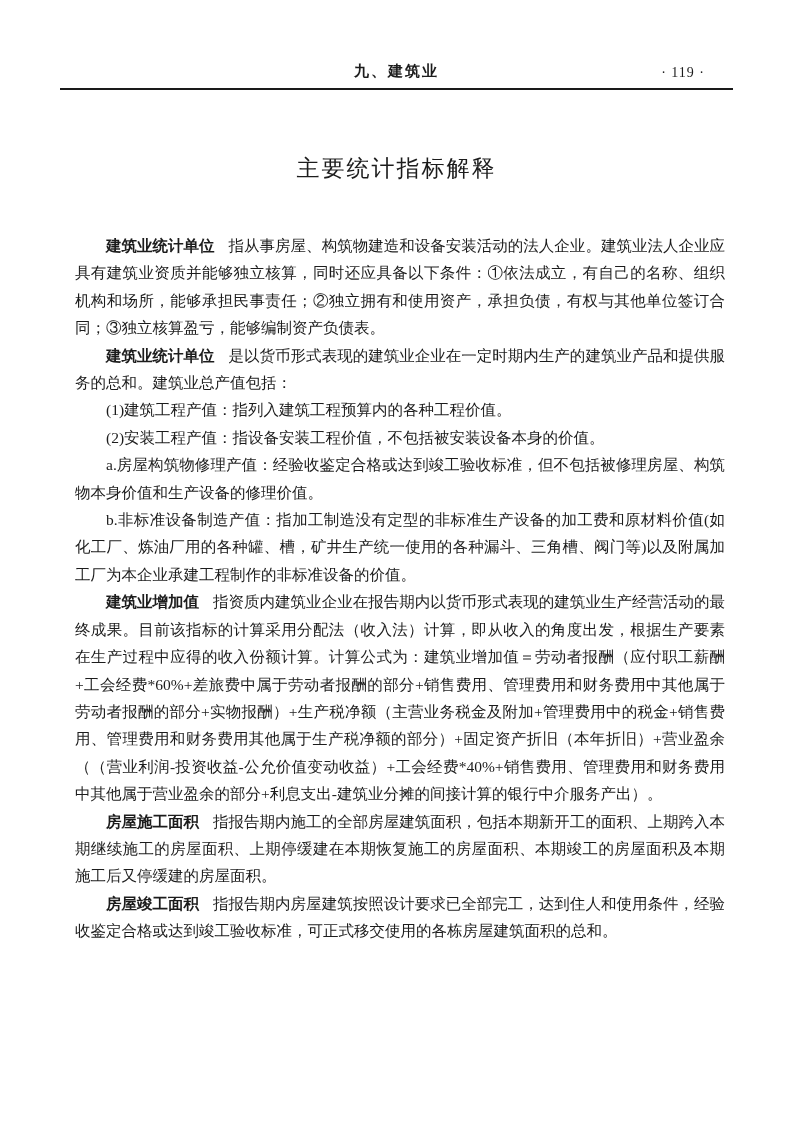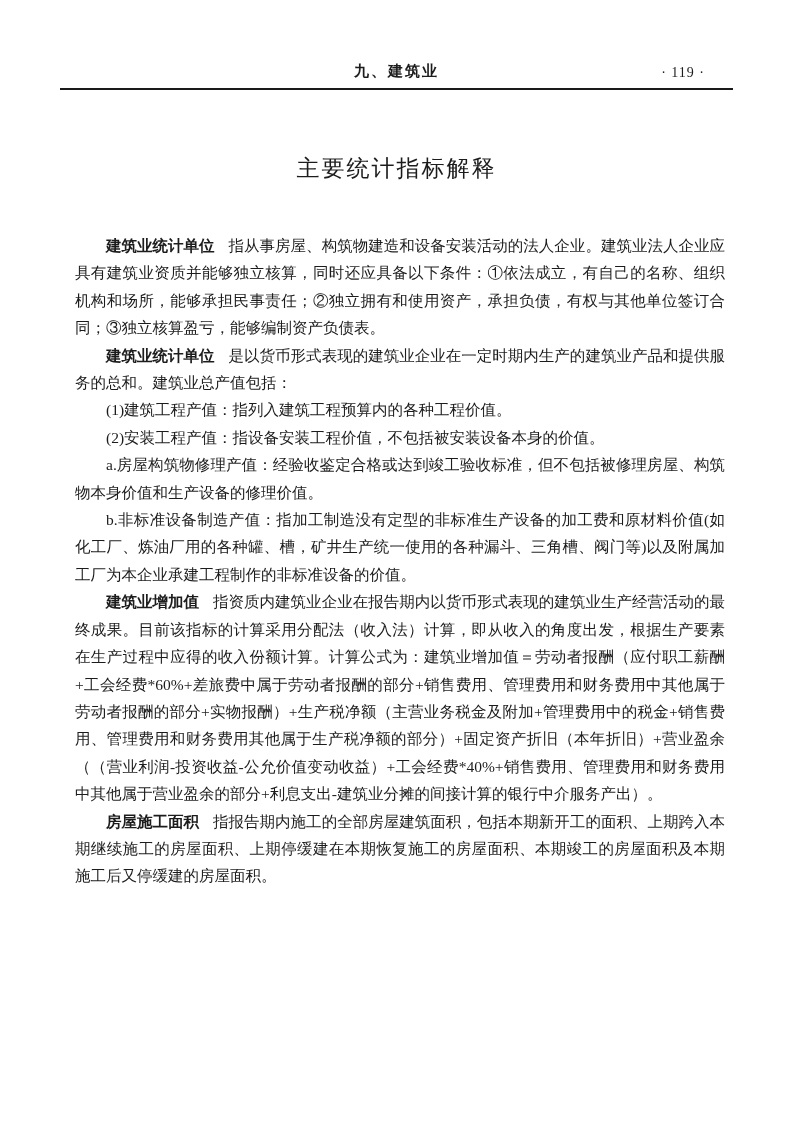--- a/index.html
+++ b/index.html
@@ -66,16 +66,17 @@
 
 
     <p class="para"><span>a.房屋构筑物修理产值：经验收鉴定合格或达到竣工验收标准，但不包括被修理房屋、构筑物本身价值和生产设备的修理价值。</span></p>
 
     <p class="para"><span>b.非标准设备制造产值：指加工制造没有定型的非标准生产设备的加工费和原材料价值(如化工厂、炼油厂用的各种罐、槽，矿井生产统一使用的各种漏斗、三角槽、阀门等)以及附属加工厂为本企业承建工程制作的非标准设备的价值。</span></p>
 
     <p class="para"><b class="term">建筑业增加值</b><span>指资质内建筑业企业在报告期内以货币形式表现的建筑业生产经营活动的最终成果。目前该指标的计算采用分配法（收入法）计算，即从收入的角度出发，根据生产要素在生产过程中应得的收入份额计算。计算公式为：建筑业增加值＝劳动者报酬（应付职工薪酬+工会经费*60%+差旅费中属于劳动者报酬的部分+销售费用、管理费用和财务费用中其他属于劳动者报酬的部分+实物报酬）+生产税净额（主营业务税金及附加+管理费用中的税金+销售费用、管理费用和财务费用其他属于生产税净额的部分）+固定资产折旧（本年折旧）+营业盈余（（营业利润-投资收益-公允价值变动收益）+工会经费*40%+销售费用、管理费用和财务费用中其他属于营业盈余的部分+利息支出-建筑业分摊的间接计算的银行中介服务产出）。</span></p>
 
     <p class="para"><b class="term">房屋施工面积</b><span>指报告期内施工的全部房屋建筑面积，包括本期新开工的面积、上期跨入本期继续施工的房屋面积、上期停缓建在本期恢复施工的房屋面积、本期竣工的房屋面积及本期施工后又停缓建的房屋面积。</span></p>
 
+    <p class="para"><b class="term">房屋竣工面积</b><span>指报告期内房屋建筑按照设计要求已全部完工，达到住人和使用条件，经验收鉴定合格或达到竣工验收标准，可正式移交使用的各栋房屋建筑面积的总和。</span></p>
 
   </div>
 
 </div>
 
 </body></html>

